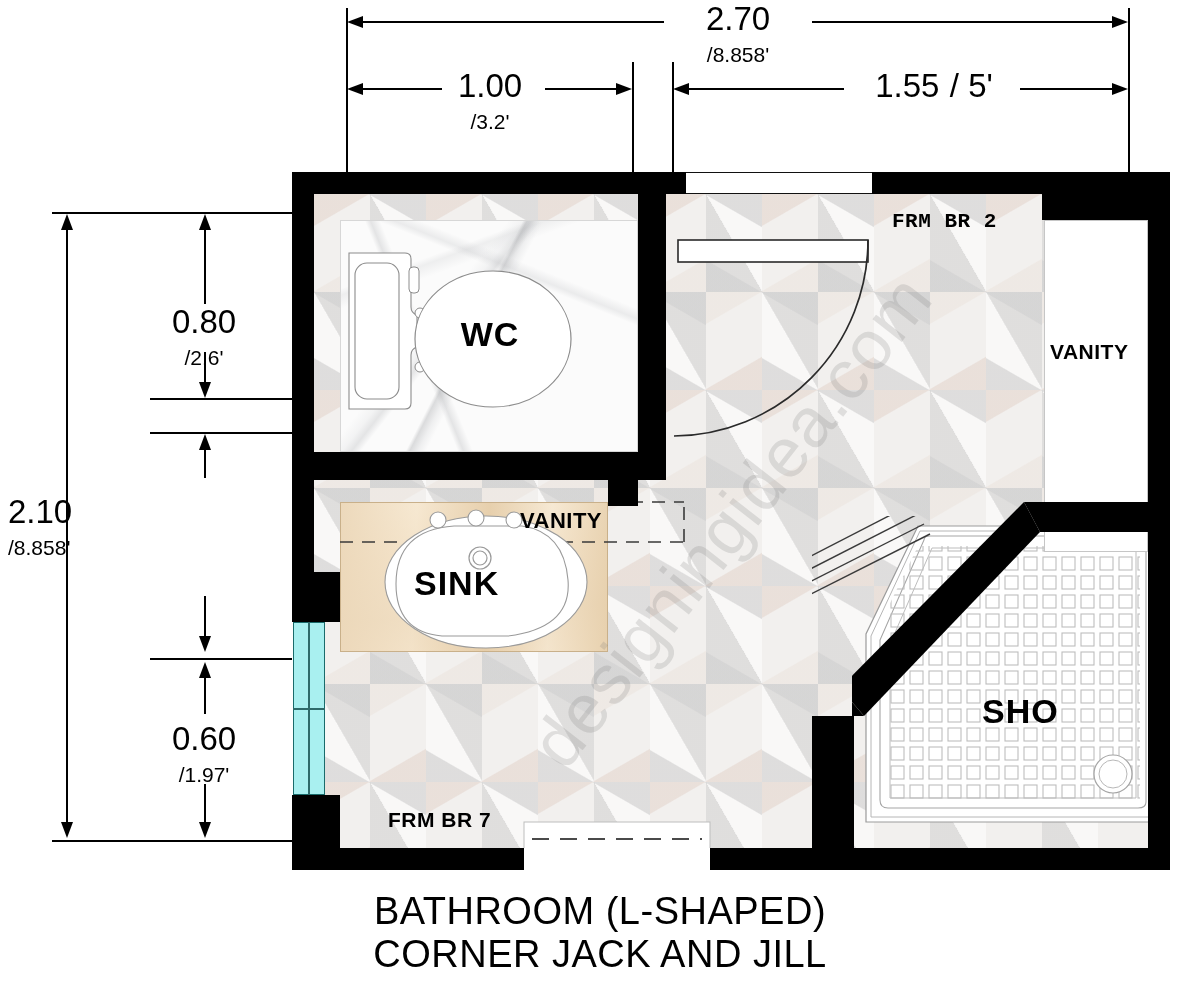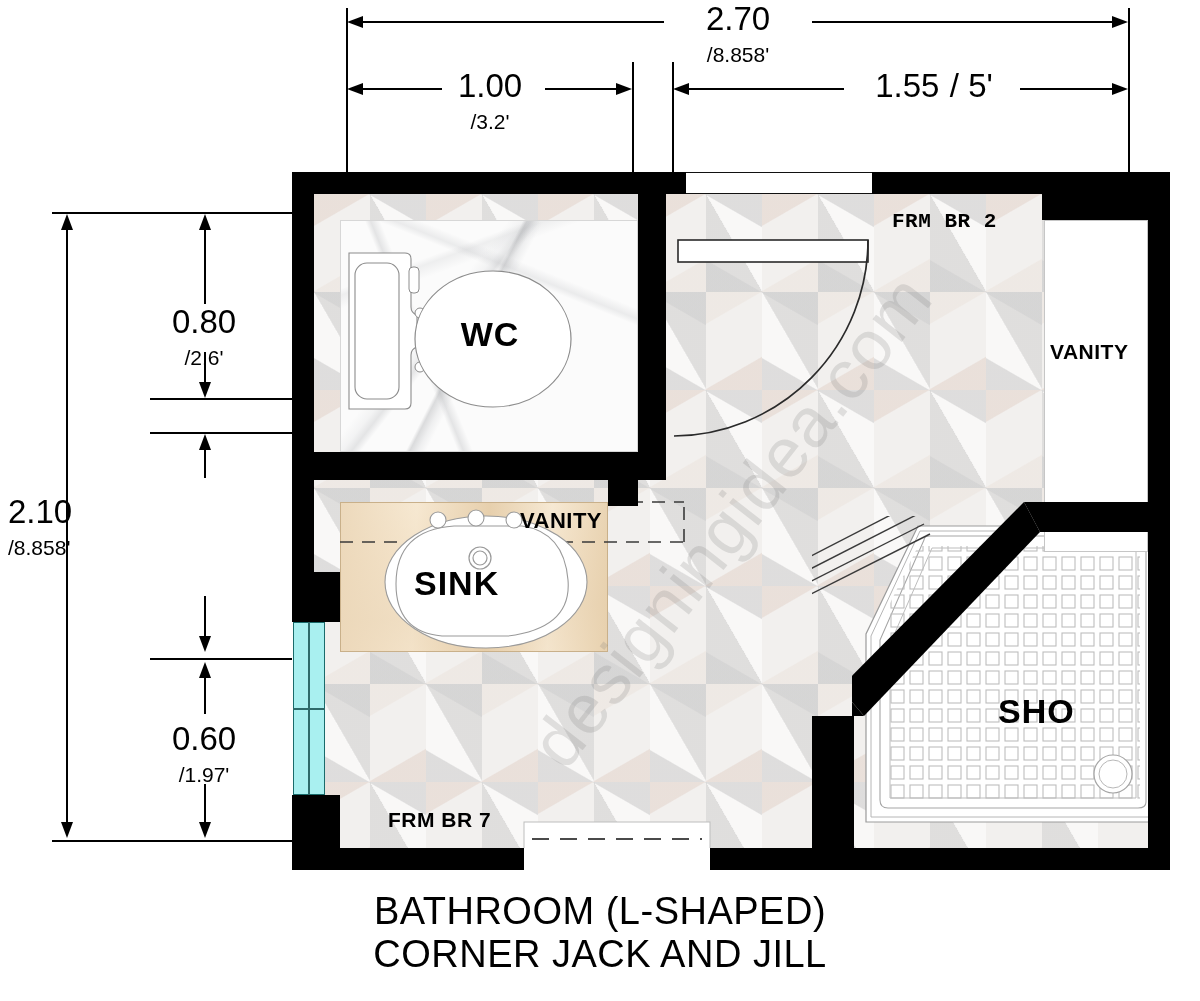--- a/index.html
+++ b/index.html
@@ -221,21 +221,21 @@
       <circle cx="301" cy="258" r="19" fill="#ffffff" stroke="#a5a5a5" stroke-width="1.2"></circle>
       <circle cx="301" cy="258" r="14" fill="#ffffff" stroke="#b8b8b8" stroke-width="1"></circle>
 
       <g stroke="#3a3a3a" stroke-width="1.4" fill="none">
         <line x1="-180" y1="132" x2="100" y2="-12"></line>
         <line x1="-176" y1="142" x2="106" y2="-2"></line>
         <line x1="-172" y1="152" x2="112" y2="8"></line>
         <line x1="-168" y1="162" x2="118" y2="18"></line>
       </g>
     </svg>
-    <div class="label" style="left:690px;top:520px;font-size:34px;letter-spacing:1px;margin-left:16px;">SHO</div>
+    <div class="label" style="left:690px;top:520px;font-size:34px;letter-spacing:1px;">SHO</div>
 
     <div class="fixture" style="left:752px;top:48px;width:104px;height:332px;background:#ffffff;border:1px solid #c6c6c6;"></div>
     <div class="label" style="left:758px;top:168px;font-size:21px;letter-spacing:.5px;">VANITY</div>
 
     <svg style="position:absolute;left:372px;top:30px;" width="320" height="250">
       <rect x="14" y="38" width="190" height="22" fill="#ffffff" stroke="#2a2a2a" stroke-width="1.6"></rect>
       <path d="M204 38 A196 196 0 0 1 10 234" fill="none" stroke="#2a2a2a" stroke-width="1.7"></path>
     </svg>
     <div class="label" style="left:600px;top:38px;font-size:21px;letter-spacing:.5px;font-family:Liberation Mono, monospace;">FRM BR 2</div>
 

